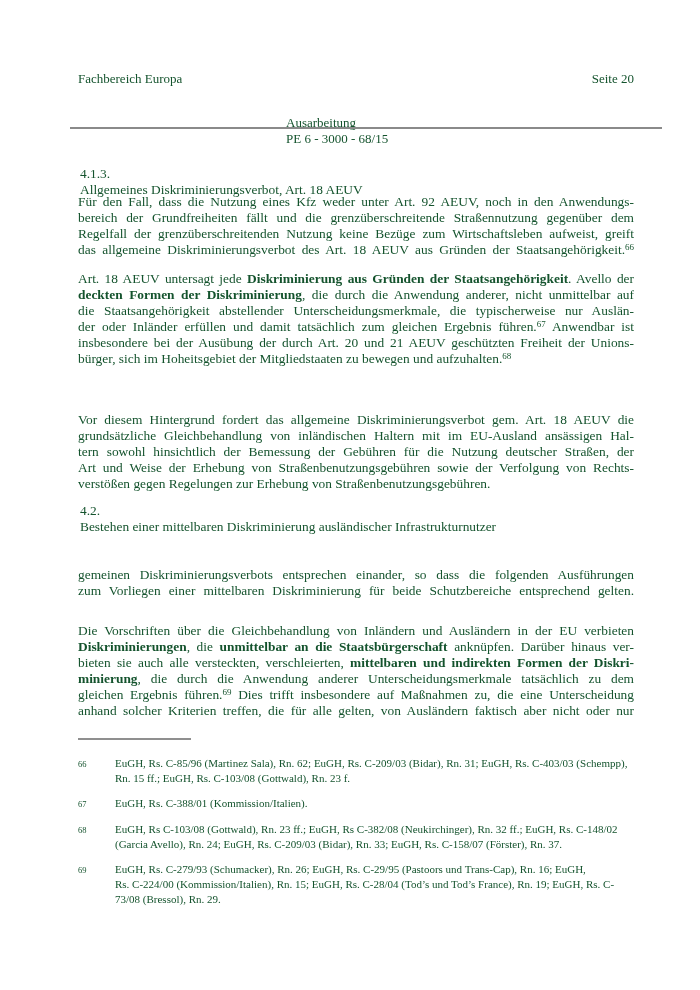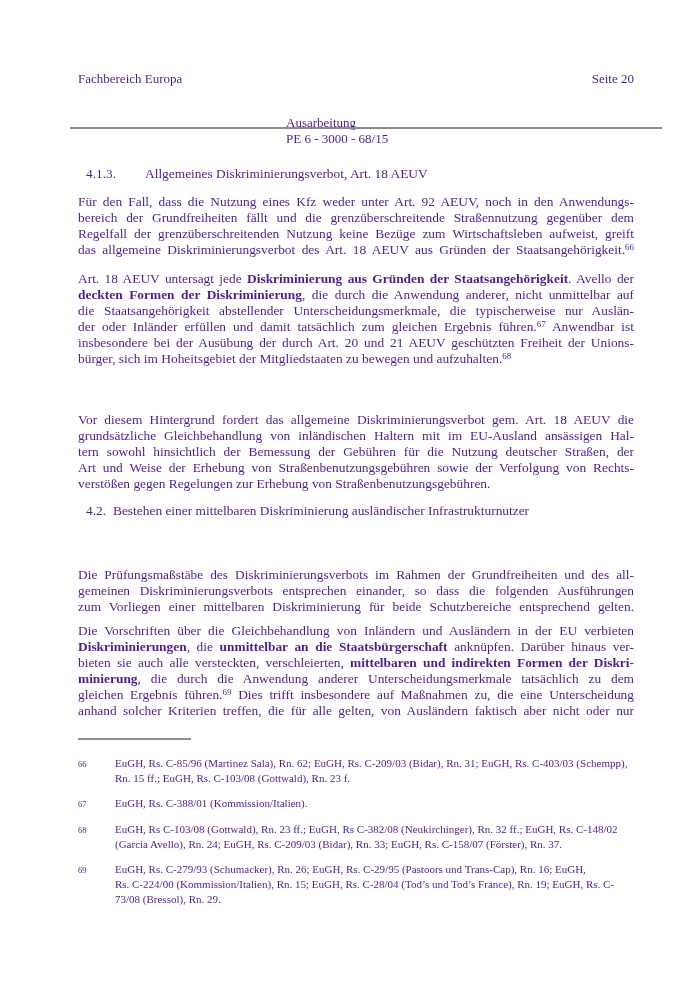--- a/index.html
+++ b/index.html
@@ -1,28 +1,28 @@
 <!DOCTYPE html>
 <html><head>
 <meta charset="utf-8">
 <style>
   html,body{margin:0;padding:0;background:#ffffff;}
   .page{
     position:relative;width:700px;height:990px;background:#ffffff;
     font-family:"Liberation Serif","DejaVu Serif",serif;
-    color:#4c1d95;overflow:hidden;
+    color:#14532d;overflow:hidden;
   }
   
   .hdr{position:absolute;top:71px;left:78px;width:556px;font-size:13px;line-height:16px;}
   .hdr-left{position:absolute;left:0;top:0;}
   .hdr-center{position:absolute;left:208px;top:0;margin-top:44px;}
   .hdr-right{position:absolute;right:0;top:0;}
   .rule{position:absolute;top:127px;left:70px;width:592px;height:2px;background:#8a8a8a;}
   
-  .heading{position:absolute;left:86px;width:556px;display:flex;font-size:13.4px;line-height:16px;}
+  .heading{position:absolute;left:80px;width:556px;display:flex;font-size:13.4px;line-height:16px;flex-direction:column;}
   .hnum{width:59px;flex:0 0 auto;}
   .hnum.short{width:27px;}
   
   .para{position:absolute;left:78px;width:556px;font-size:13.4px;line-height:16px;}
   .tline{text-align:justify;text-align-last:justify;text-justify:inter-word;}
   .tline.tlast{text-align-last:left;}
   sup{font-size:9px;line-height:0;position:relative;top:-4px;vertical-align:baseline;}
   b{font-weight:bold;}
   
   .fn-sep{position:absolute;top:738px;left:78px;width:113px;height:1.5px;background:#8f8f8f;}
@@ -77,21 +77,20 @@
       <div class="tline tlast"><span>verstößen gegen Regelungen zur Erhebung von Straßenbenutzungsgebühren.</span></div>
     </div>
 
   <div class="heading" style="top:503px;">
     <span class="hnum short">4.2.</span>
     <span>Bestehen einer mittelbaren Diskriminierung ausländischer Infrastrukturnutzer</span>
   </div>
 
 
   <div class="para" style="top:567px;">
-      <div class="tline"><span>Die Prüfungsmaßstäbe des Diskriminierungsverbots im Rahmen der Grundfreiheiten und des all-</span></div>
       <div class="tline"><span>gemeinen Diskriminierungsverbots entsprechen einander, so dass die folgenden Ausführungen</span></div>
       <div class="tline"><span>zum Vorliegen einer mittelbaren Diskriminierung für beide Schutzbereiche entsprechend gelten.</span></div>
     </div>
 
   <div class="para" style="top:623px;">
       <div class="tline"><span>Die Vorschriften über die Gleichbehandlung von Inländern und Ausländern in der EU verbieten</span></div>
       <div class="tline"><b>Diskriminierungen</b><span>, die </span><b>unmittelbar an die Staatsbürgerschaft</b><span> anknüpfen. Darüber hinaus ver-</span></div>
       <div class="tline"><span>bieten sie auch alle versteckten, verschleierten, </span><b>mittelbaren und indirekten Formen der Diskri-</b></div>
       <div class="tline"><b>minierung</b><span>, die durch die Anwendung anderer Unterscheidungsmerkmale tatsächlich zu dem</span></div>
       <div class="tline"><span>gleichen Ergebnis führen.</span><sup>69</sup><span> Dies trifft insbesondere auf Maßnahmen zu, die eine Unterscheidung</span></div>

